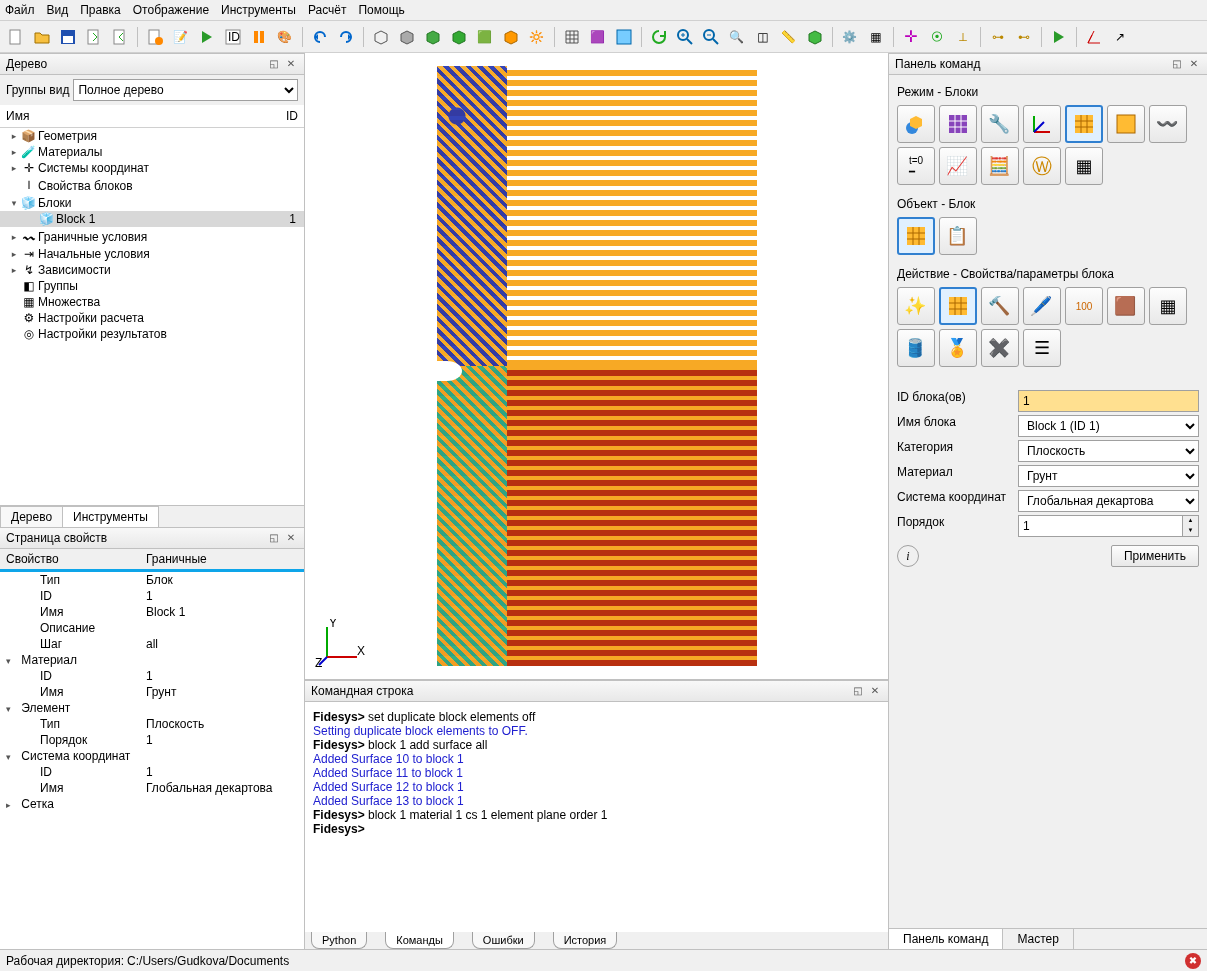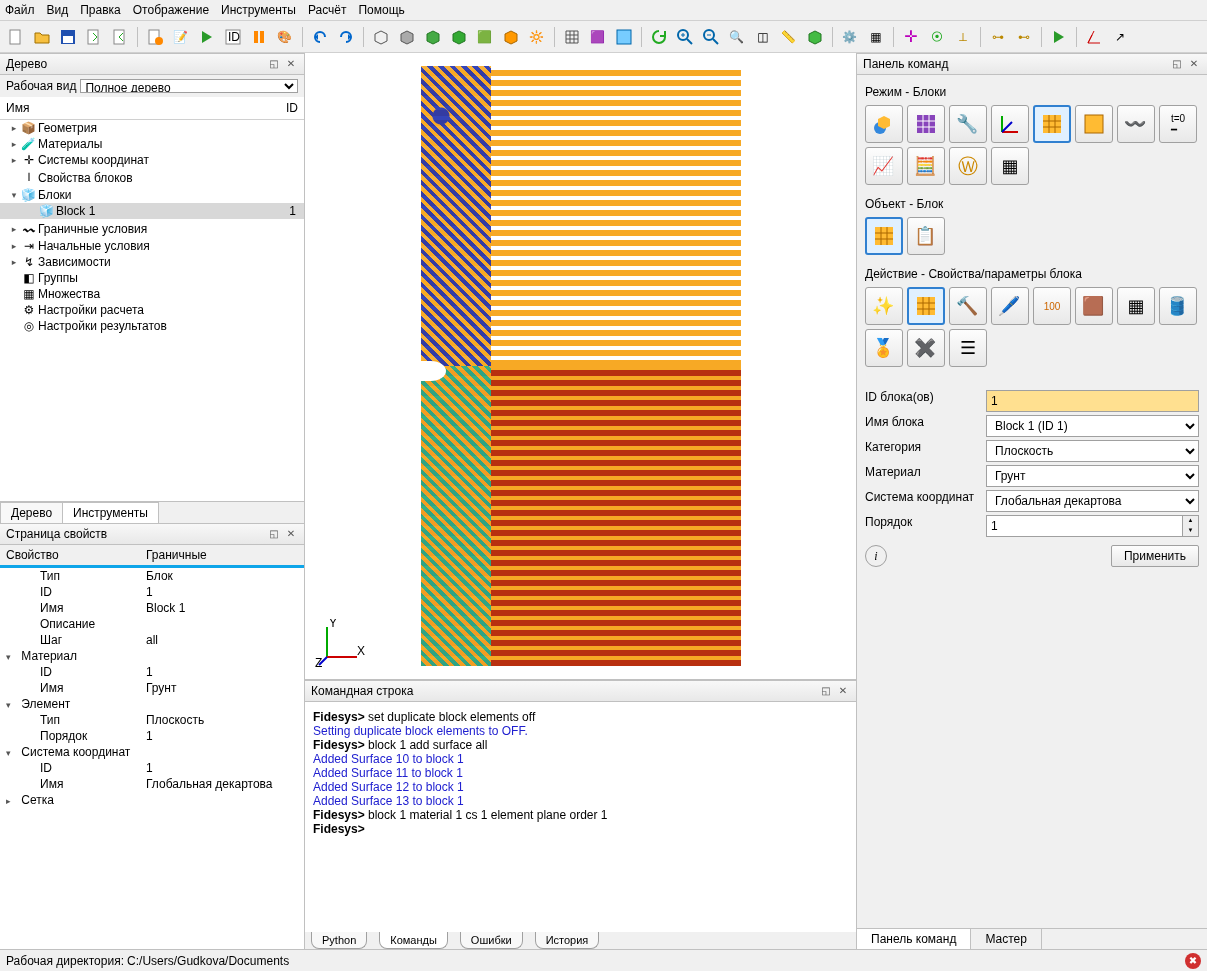--- a/index.html
+++ b/index.html
@@ -5,26 +5,26 @@
 * { box-sizing: border-box; margin: 0; padding: 0; font-family: "Segoe UI", Tahoma, sans-serif; font-size: 12px; }
 body { background: #f0f0f0; width: 1207px; height: 971px; overflow: hidden; display: flex; flex-direction: column; }
 .menubar { background: #f0f0f0; padding: 3px 5px; display: flex; gap: 12px; border-bottom: 1px solid #d0d0d0; }
 .menubar span { cursor: default; }
 .toolbar { background: #f0f0f0; padding: 2px 4px; display: flex; gap: 2px; border-bottom: 1px solid #d0d0d0; align-items: center; height: 32px; }
 .tbtn { width: 24px; height: 24px; display: flex; align-items: center; justify-content: center; border: 1px solid transparent; border-radius: 2px; cursor: pointer; }
 .tsep { width: 1px; height: 20px; background: #c0c0c0; margin: 0 3px; }
 .main-area { flex: 1; display: flex; overflow: hidden; }
 .left-col { width: 305px; display: flex; flex-direction: column; border-right: 1px solid #c0c0c0; }
 .mid-col { flex: 1; display: flex; flex-direction: column; background: #fff; }
-.right-col { width: 351px; display: flex; flex-direction: column; border-left: 1px solid #c0c0c0; background: #f0f0f0; }
+.right-col { width: 319px; display: flex; flex-direction: column; border-left: 1px solid #c0c0c0; background: #f0f0f0; }
 .panel-header { background: linear-gradient(#f8f8f8,#e8e8e8); padding: 3px 6px; display: flex; align-items: center; border-bottom: 1px solid #c0c0c0; border-top: 1px solid #c0c0c0; }
 .panel-header .title { flex: 1; }
 .panel-header .ctrl { width: 14px; height: 14px; margin-left: 3px; font-size: 10px; text-align: center; line-height: 13px; color: #555; }
 .view-row { padding: 4px 6px; display: flex; align-items: center; gap: 4px; }
-.view-row select { flex: 1; height: 14px; border: 1px solid #a0a0a0; background: #fff; }
+.view-row select { flex: 1; height: 22px; border: 1px solid #a0a0a0; background: #fff; }
 .tree-head { display: flex; padding: 4px 6px; border-bottom: 1px solid #d0d0d0; background: #fff; }
 .tree-head .name { flex: 1; }
 .tree-body { flex: 1; overflow: auto; background: #fff; }
 .tree-item { display: flex; align-items: center; padding: 1px 4px; cursor: default; }
 .tree-item .exp { width: 12px; text-align: center; color: #555; font-size: 9px; }
 .tree-item .ico { width: 18px; text-align: center; }
 .tree-item .lbl { flex: 1; }
 .tree-item.sel { background: #d8d8d8; }
 .tree-item .id { width: 20px; text-align: right; padding-right: 4px; }
 .tabs { display: flex; background: #f0f0f0; border-top: 1px solid #c0c0c0; }
@@ -43,21 +43,21 @@
 .mesh-top { top: 0; height: 300px; background: repeating-linear-gradient(0deg,#f7a925 0 6px,#fff 6px 10px),repeating-linear-gradient(90deg,#f7a925 0 6px,transparent 6px 10px); }
 .mesh-top::before { content:""; position:absolute; left:0; top:0; width:70px; height:100%; background: radial-gradient(circle at 20px 50px,#2030b0 8px,transparent 9px), repeating-linear-gradient(45deg,#2030b0 0 4px,#f7a925 4px 8px); opacity:.9;}
 .mesh-bot { top: 300px; height: 300px; background: repeating-linear-gradient(0deg,#b83010 0 6px,#f7a925 6px 10px),repeating-linear-gradient(90deg,#b83010 0 6px,transparent 6px 10px); }
 .mesh-bot::before { content:""; position:absolute; left:0; top:0; width:70px; height:100%; background: repeating-linear-gradient(45deg,#20b090 0 4px,#f7a925 4px 8px); opacity:.9;}
 .notch { position:absolute; left:-5px; top:295px; width:30px; height:20px; background:#fff; border-radius:0 50% 50% 0;}
 .axis3d { position: absolute; left: 10px; bottom: 10px; width: 50px; height: 50px; font-size: 10px; }
 .cmd-panel { height: 270px; display: flex; flex-direction: column; border-top: 1px solid #c0c0c0; }
 .cmd-out { flex: 1; background: #fff; font-family: Consolas, monospace; font-size: 12px; padding: 8px 8px; overflow: auto; white-space: pre; }
 .cmd-out .blue { color: #2020d0; }
 .cmd-out .bold { font-weight: bold; }
-.cmd-tabs { display: flex; gap: 10px; background: #f0f0f0; padding: 0 6px; }
+.cmd-tabs { display: flex; gap: 16px; background: #f0f0f0; padding: 0 6px; }
 .cmd-tabs .ctab { padding: 2px 10px; border: 1px solid #a0a0a0; border-top: none; border-radius: 0 0 8px 8px; background: #f8f8f8; margin-right: 2px; font-size: 11px; }
 .cmd-tabs .ctab.active { background: #fff; }
 .right-body { flex: 1; overflow: auto; padding: 8px; }
 .section-label { padding: 2px 0 6px; }
 .btn-grid { display: flex; flex-wrap: wrap; gap: 4px; margin-bottom: 10px; }
 .gbtn { width: 38px; height: 38px; border: 1px solid #a0a0a0; background: linear-gradient(#fdfdfd,#e8e8e8); display: flex; align-items: center; justify-content: center; border-radius: 3px; font-size: 18px; cursor: pointer; }
 .gbtn.sel { border: 2px solid #3080d0; background: #e0f0ff; }
 .form-row { display: flex; align-items: flex-start; margin: 3px 0; gap: 6px; }
 .form-row label { width: 115px; }
 .form-row input[type=text], .form-row select { flex: 1; height: 22px; border: 1px solid #a0a0a0; padding: 0 4px; background: #fff; }
@@ -263,21 +263,21 @@
 
 <div class="main-area">
 
   <div class="left-col">
     <div class="panel-header">
       <span class="title">Дерево</span>
       <span class="ctrl">◱</span>
       <span class="ctrl">✕</span>
     </div>
     <div class="view-row">
-      <span>Рабочая вид</span>
+      <span>Группы вид</span>
       <select><option>Полное дерево</option></select>
     </div>
     <div class="tree-head">
       <div class="name">Имя</div>
       <div>ID</div>
     </div>
     <div class="tree-body" id="tree-body">
         <div class="tree-item">
           <span class="exp" style="margin-left:4px">▸</span>
           <span class="ico">📦</span>

